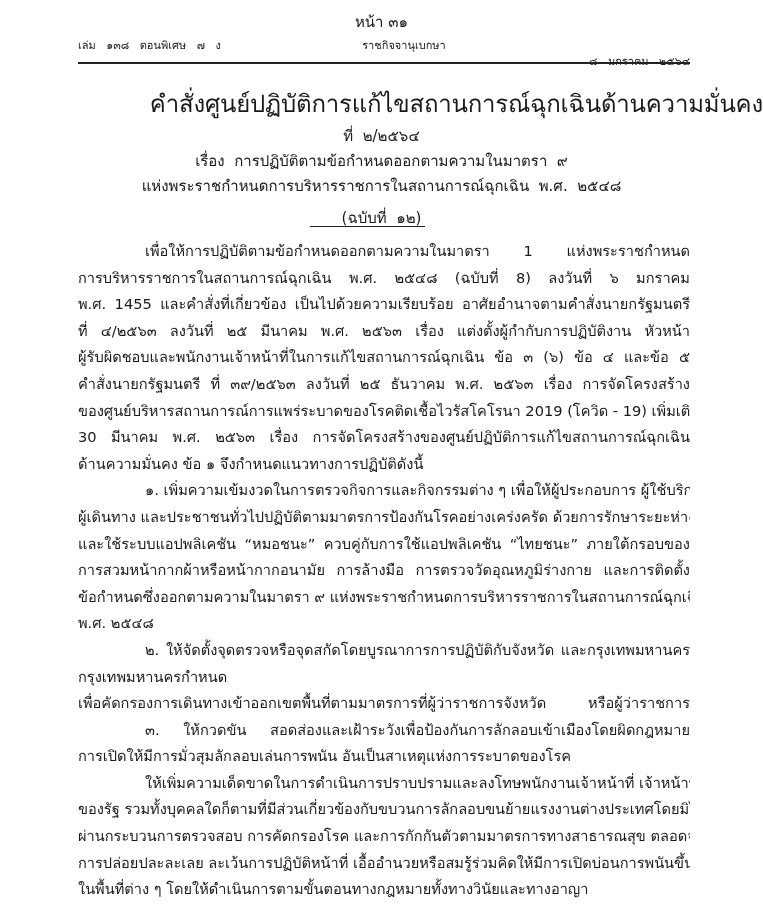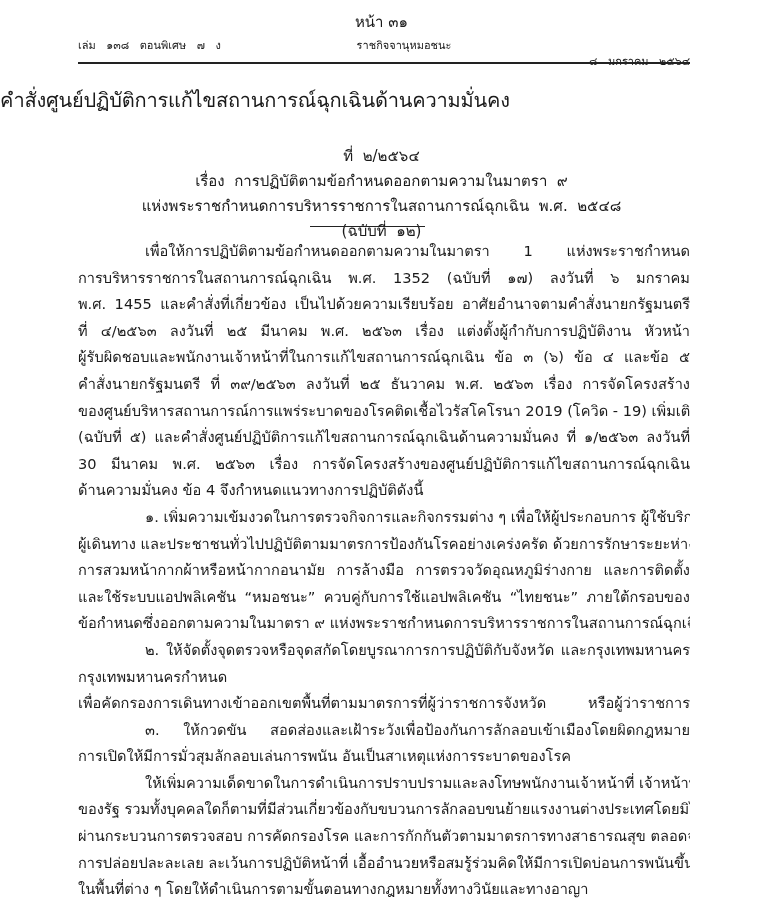--- a/index.html
+++ b/index.html
@@ -5,65 +5,65 @@
   html, body { margin:0; padding:0; background:#ffffff; }
   body { width:763px; height:922px; position:relative; overflow:hidden;
          font-family:"DejaVu Sans", sans-serif; color:#1a1a1a; }
   .page { position:absolute; left:0; top:0; width:763px; height:690px; }
   .page-num { position:absolute; top:10px; left:0; width:763px; text-align:center; font-size:15px; }
   .gazette-header { position:absolute; top:36px; left:78px; width:612px; height:22px; font-size:11px; }
   .gazette-header .left { position:absolute; left:0; top:0; white-space:pre; }
   .gazette-header .center { position:absolute; left:0; width:612px; text-align:center; top:0; padding-left:40px; box-sizing:border-box; }
   .gazette-header .right { position:absolute; right:0; top:16px; white-space:pre;margin-left:8px; }
   .header-rule { position:absolute; top:62px; left:78px; width:612px; height:2px; background:#222; }
-  .title { position:absolute; top:84px; left:0; width:763px; text-align:left; font-size:20px; letter-spacing:-0.2px; }
-  .center-line { position:absolute; left:0; width:763px; text-align:center; font-size:15px; white-space:pre;margin-top:20px; }
+  .title { position:absolute; top:84px; left:0; width:763px; text-align:right; font-size:24px; letter-spacing:-0.2px; }
+  .center-line { position:absolute; left:0; width:763px; text-align:center; font-size:15px; white-space:pre; }
   .short-rule { position:absolute; top:226px; left:310px; width:115px; height:1px; background:#222; }
   .body { position:absolute; top:238px; left:78px; width:612px; font-size:14.6px; }
   .line { height:26.6px; line-height:26.6px; white-space:nowrap; text-align:justify; text-align-last:justify; overflow:hidden; }
   .line.last { text-align-last:left; }
   .line.indent { padding-left:67px; }
 </style>
 </head>
 <body>
 
 <div class="page">
 
   <div class="page-num">หน้า   ๓๑</div>
 
   <div class="gazette-header">
     <span class="left">เล่ม   ๑๓๘   ตอนพิเศษ   ๗   ง</span>
-    <span class="center">ราชกิจจานุหมอชนะ</span>
+    <span class="center">ราชกิจจานุเบกษา</span>
     <span class="right">๘   มกราคม   ๒๕๖๔</span>
   </div>
   <div class="header-rule"></div>
 
   <div class="title">คำสั่งศูนย์ปฏิบัติการแก้ไขสถานการณ์ฉุกเฉินด้านความมั่นคง</div>
   <div class="center-line" style="top:124px">ที่  ๒/๒๕๖๔</div>
   <div class="center-line" style="top:149px">เรื่อง  การปฏิบัติตามข้อกำหนดออกตามความในมาตรา  ๙</div>
   <div class="center-line" style="top:174px">แห่งพระราชกำหนดการบริหารราชการในสถานการณ์ฉุกเฉิน  พ.ศ.  ๒๕๔๘</div>
-  <div class="center-line" style="top:199px">(ฉบับที่  ๑๒)</div>
+  <div class="center-line" style="top:206px">(ฉบับที่  ๑๒)</div>
   <div class="short-rule"></div>
 
   <div class="body" id="body">
       <div class="line indent">เพื่อให้การปฏิบัติตามข้อกำหนดออกตามความในมาตรา  1  แห่งพระราชกำหนด</div>
-      <div class="line">การบริหารราชการในสถานการณ์ฉุกเฉิน  พ.ศ.  1352  (ฉบับที่  ๑๗)  ลงวันที่  ๖  มกราคม</div>
+      <div class="line">การบริหารราชการในสถานการณ์ฉุกเฉิน  พ.ศ.  ๒๕๔๘  (ฉบับที่  8)  ลงวันที่  ๖  มกราคม</div>
       <div class="line">พ.ศ.  1455  และคำสั่งที่เกี่ยวข้อง  เป็นไปด้วยความเรียบร้อย  อาศัยอำนาจตามคำสั่งนายกรัฐมนตรี</div>
       <div class="line">ที่  ๔/๒๕๖๓  ลงวันที่  ๒๕  มีนาคม  พ.ศ.  ๒๕๖๓  เรื่อง  แต่งตั้งผู้กำกับการปฏิบัติงาน  หัวหน้า</div>
       <div class="line">ผู้รับผิดชอบและพนักงานเจ้าหน้าที่ในการแก้ไขสถานการณ์ฉุกเฉิน  ข้อ  ๓  (๖)  ข้อ  ๔  และข้อ  ๕</div>
       <div class="line">คำสั่งนายกรัฐมนตรี  ที่  ๓๙/๒๕๖๓  ลงวันที่  ๒๕  ธันวาคม  พ.ศ.  ๒๕๖๓  เรื่อง  การจัดโครงสร้าง</div>
       <div class="line">ของศูนย์บริหารสถานการณ์การแพร่ระบาดของโรคติดเชื้อไวรัสโคโรนา  2019  (โควิด - 19)  เพิ่มเติม</div>
-      <div class="line">(ฉบับที่  ๕)  และคำสั่งศูนย์ปฏิบัติการแก้ไขสถานการณ์ฉุกเฉินด้านความมั่นคง  ที่  ๑/๒๕๖๓  ลงวันที่</div>
       <div class="line">30  มีนาคม  พ.ศ.  ๒๕๖๓  เรื่อง  การจัดโครงสร้างของศูนย์ปฏิบัติการแก้ไขสถานการณ์ฉุกเฉิน</div>
-      <div class="line last">ด้านความมั่นคง  ข้อ  4  จึงกำหนดแนวทางการปฏิบัติดังนี้</div>
+      <div class="line last">ด้านความมั่นคง  ข้อ  ๑  จึงกำหนดแนวทางการปฏิบัติดังนี้</div>
       <div class="line indent">๑.  เพิ่มความเข้มงวดในการตรวจกิจการและกิจกรรมต่าง ๆ  เพื่อให้ผู้ประกอบการ  ผู้ใช้บริการ</div>
       <div class="line">ผู้เดินทาง  และประชาชนทั่วไปปฏิบัติตามมาตรการป้องกันโรคอย่างเคร่งครัด  ด้วยการรักษาระยะห่าง</div>
+      <div class="line">และใช้ระบบแอปพลิเคชัน  “หมอชนะ”  ควบคู่กับการใช้แอปพลิเคชัน  “ไทยชนะ”  ภายใต้กรอบของ</div>
       <div class="line">การสวมหน้ากากผ้าหรือหน้ากากอนามัย  การล้างมือ  การตรวจวัดอุณหภูมิร่างกาย  และการติดตั้ง</div>
-      <div class="line">และใช้ระบบแอปพลิเคชัน  “หมอชนะ”  ควบคู่กับการใช้แอปพลิเคชัน  “ไทยชนะ”  ภายใต้กรอบของ</div>
       <div class="line">ข้อกำหนดซึ่งออกตามความในมาตรา  ๙  แห่งพระราชกำหนดการบริหารราชการในสถานการณ์ฉุกเฉิน</div>
+      <div class="line last">พ.ศ.  ๒๕๔๘</div>
       <div class="line indent">๒.  ให้จัดตั้งจุดตรวจหรือจุดสกัดโดยบูรณาการการปฏิบัติกับจังหวัด  และกรุงเทพมหานคร</div>
       <div class="line last">กรุงเทพมหานครกำหนด</div>
       <div class="line">เพื่อคัดกรองการเดินทางเข้าออกเขตพื้นที่ตามมาตรการที่ผู้ว่าราชการจังหวัด  หรือผู้ว่าราชการ</div>
       <div class="line indent">๓.  ให้กวดขัน  สอดส่องและเฝ้าระวังเพื่อป้องกันการลักลอบเข้าเมืองโดยผิดกฎหมาย</div>
       <div class="line last">การเปิดให้มีการมั่วสุมลักลอบเล่นการพนัน  อันเป็นสาเหตุแห่งการระบาดของโรค</div>
       <div class="line indent">ให้เพิ่มความเด็ดขาดในการดำเนินการปราบปรามและลงโทษพนักงานเจ้าหน้าที่  เจ้าหน้าที่</div>
       <div class="line">ของรัฐ  รวมทั้งบุคคลใดก็ตามที่มีส่วนเกี่ยวข้องกับขบวนการลักลอบขนย้ายแรงงานต่างประเทศโดยมิได้</div>
       <div class="line">ผ่านกระบวนการตรวจสอบ  การคัดกรองโรค  และการกักกันตัวตามมาตรการทางสาธารณสุข  ตลอดจน</div>
       <div class="line">การปล่อยปละละเลย  ละเว้นการปฏิบัติหน้าที่  เอื้ออำนวยหรือสมรู้ร่วมคิดให้มีการเปิดบ่อนการพนันขึ้น</div>
       <div class="line last">ในพื้นที่ต่าง ๆ  โดยให้ดำเนินการตามขั้นตอนทางกฎหมายทั้งทางวินัยและทางอาญา</div>

